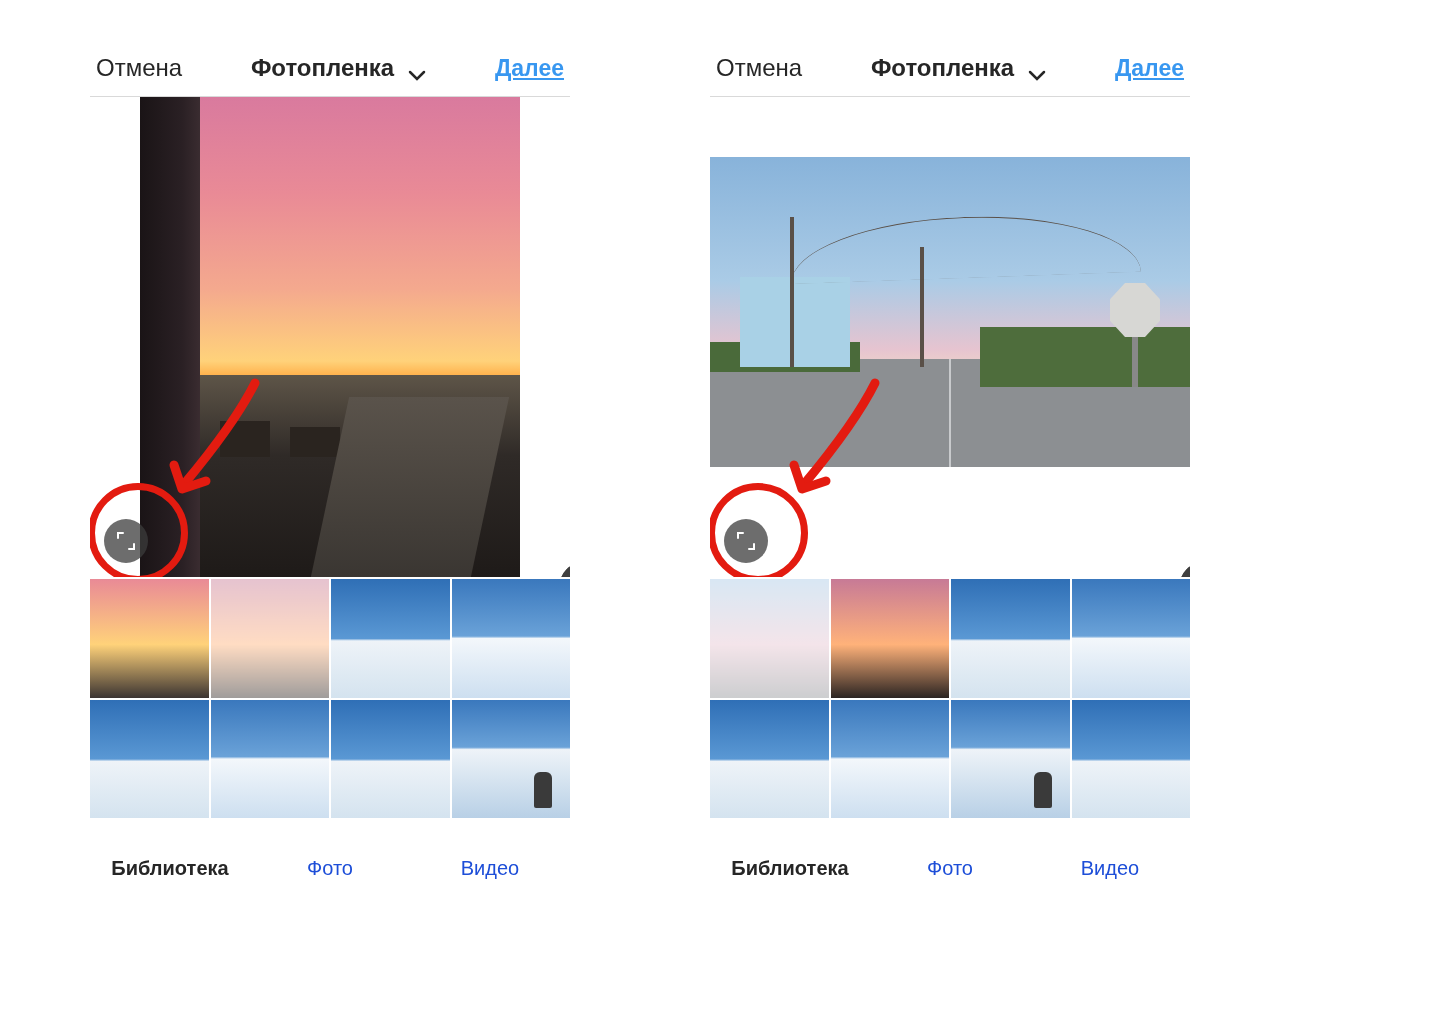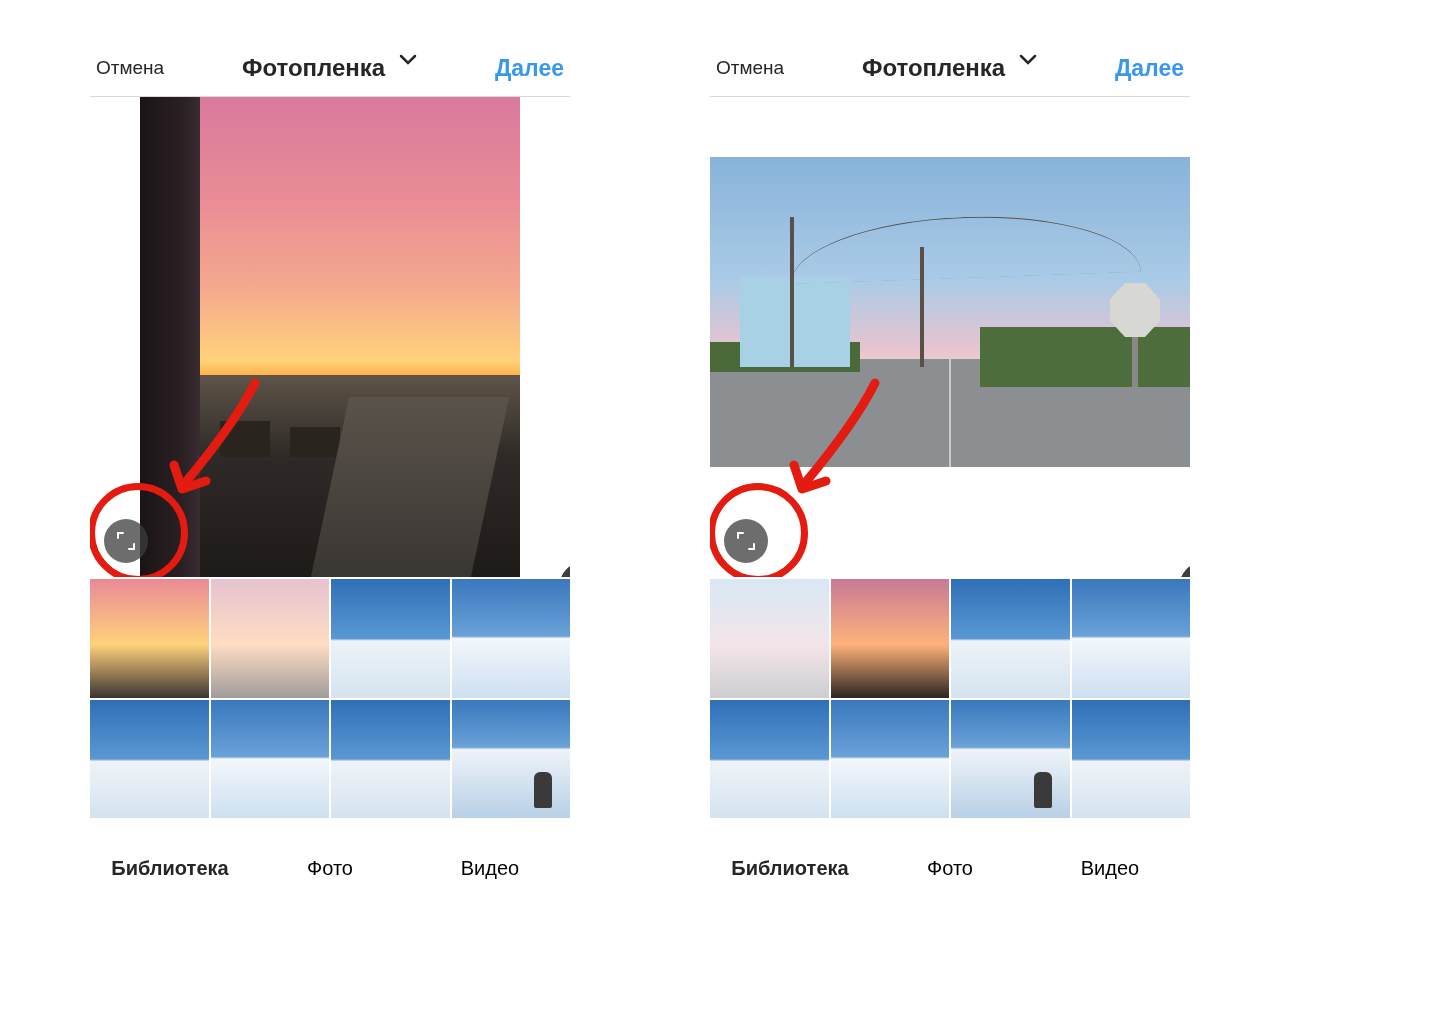--- a/index.html
+++ b/index.html
@@ -1,23 +1,23 @@
 <!DOCTYPE html>
 <html><head>
 <meta charset="utf-8">
 <style>
   html,body{margin:0;padding:0;background:#fff;font-family:-apple-system,Helvetica,Arial,sans-serif;}
   .canvas{width:1447px;height:1030px;position:relative;background:#fff;}
   .phone{position:absolute;width:480px;}
   .phone.left{left:90px;top:40px;}
   .phone.right{left:710px;top:40px;}
   .navbar{display:flex;align-items:center;justify-content:space-between;height:56px;border-bottom:1px solid #d9d9d9;padding:0 6px;}
-  .nav-cancel{font-size:19px;color:#262626;}
-  .nav-title{font-size:24px;font-weight:700;color:#262626;display:flex;align-items:flex-start;gap:14px;}
-  .nav-next{font-size:23px;font-weight:600;color:#3897f0;}
+  .nav-cancel{font-size:24px;color:#262626;}
+  .nav-title{font-size:24px;font-weight:700;color:#262626;display:flex;align-items:flex-end;gap:14px;}
+  .nav-next{font-size:23px;font-weight:600;color:#3897f0;text-decoration:underline;}
   .chev{display:inline-block;}
   .chev svg{display:block;}
   .preview{position:relative;width:480px;height:480px;background:#fff;overflow:hidden;}
   
   .sunset-sky{position:absolute;inset:0;background:linear-gradient(to bottom,#d97a9e 0%,#e98a96 20%,#f4a98e 40%,#ffd27a 55%,#ffb24d 58%,#a3917b 60%,#3b3432 100%);}
   .sunset-building{position:absolute;left:0;top:0;width:60px;height:100%;background:linear-gradient(to right,#1a1416 0%,#2a2024 70%,#3a2c30 100%);}
   .sunset-ground{position:absolute;left:0;bottom:0;width:100%;height:42%;background:linear-gradient(to bottom,#5e5548 0%,#2f2a27 40%,#1e1a18 100%);}
   .sunset-houses{position:absolute;left:60px;bottom:120px;width:420px;height:40px;}
   .sunset-houses span{position:absolute;bottom:0;width:50px;height:36px;background:#2a241f;}
   .sunset-houses span:nth-child(1){left:20px;}
@@ -53,21 +53,21 @@
   .thumb.selected::after{content:"";position:absolute;inset:0;background:rgba(255,255,255,0.55);}
   .t-sunset{background:linear-gradient(to bottom,#e98a96 0%,#ffd27a 55%,#3b3432 100%);}
   .t-sunset2{background:linear-gradient(to bottom,#c77a96 0%,#ffb27a 55%,#2b2422 100%);}
   .t-mtn{background:linear-gradient(to bottom,#2f6fb6 0%,#5a98d4 50%,#eef3f8 52%,#d4e3ef 100%);}
   .t-mtn2{background:linear-gradient(to bottom,#3a78bd 0%,#6aa2d8 48%,#f3f7fb 50%,#cddff0 100%);}
   .t-beach{background:linear-gradient(to bottom,#aacbe6 0%,#e6c4d0 55%,#8f9296 100%);}
   .t-ski{background:linear-gradient(to bottom,#3a78bd 0%,#6aa2d8 40%,#eef3f8 42%,#b8d0e6 100%);position:relative;}
   .t-ski::before{content:"";position:absolute;right:18px;bottom:10px;width:18px;height:36px;background:#3a3a3a;border-radius:6px 6px 2px 2px;}
   
   .tabs{display:flex;height:56px;align-items:flex-end;margin-top:6px;}
-  .tab{flex:1;text-align:center;font-size:20px;color:#000000;}
+  .tab{flex:1;text-align:center;font-size:20px;color:#1d4ed8;}
   .tab.active{color:#262626;font-weight:700;}
 </style>
 </head>
 <body>
 
 <div class="canvas">
 
   <div class="phone left">
     <div class="navbar">
       <div class="nav-cancel">Отмена</div>

